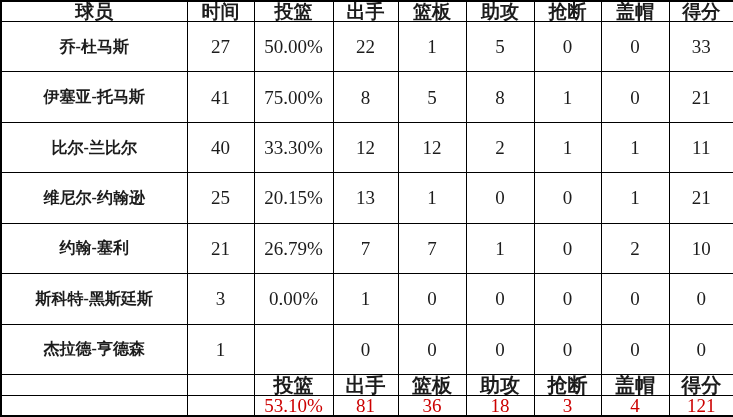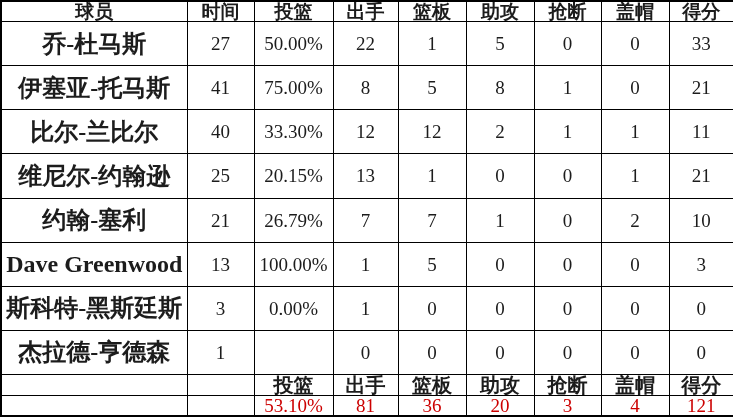--- a/index.html
+++ b/index.html
@@ -28,21 +28,21 @@
     overflow: hidden;
   }
   
   thead th {
     font-weight: bold;
     font-size: 20px;
   }
   
   tbody td:first-child {
     font-weight: bold;
-    font-size: 24px;
+    font-size: 16px;
   }
   
   tr.footer-labels td {
     font-weight: bold;
     font-size: 20px;
   }
   
   tr.totals-row td {
     color: var(--totals-color, #cc0000);
     font-weight: normal;
@@ -126,31 +126,20 @@
         <td>21</td>
         <td>26.79%</td>
         <td>7</td>
         <td>7</td>
         <td>1</td>
         <td>0</td>
         <td>2</td>
         <td>10</td>
       </tr>
       <tr>
-        <td>Dave Greenwood</td>
-        <td>13</td>
-        <td>100.00%</td>
-        <td>1</td>
-        <td>5</td>
-        <td>0</td>
-        <td>0</td>
-        <td>0</td>
-        <td>3</td>
-      </tr>
-      <tr>
         <td>斯科特-黑斯廷斯</td>
         <td>3</td>
         <td>0.00%</td>
         <td>1</td>
         <td>0</td>
         <td>0</td>
         <td>0</td>
         <td>0</td>
         <td>0</td>
       </tr>
@@ -177,19 +166,19 @@
         <td>抢断</td>
         <td>盖帽</td>
         <td>得分</td>
       </tr>
       <tr class="totals-row">
         <td></td>
         <td></td>
         <td>53.10%</td>
         <td>81</td>
         <td>36</td>
-        <td>20</td>
+        <td>18</td>
         <td>3</td>
         <td>4</td>
         <td>121</td>
       </tr>
     </tfoot>
 </table>
 
 </body></html>

